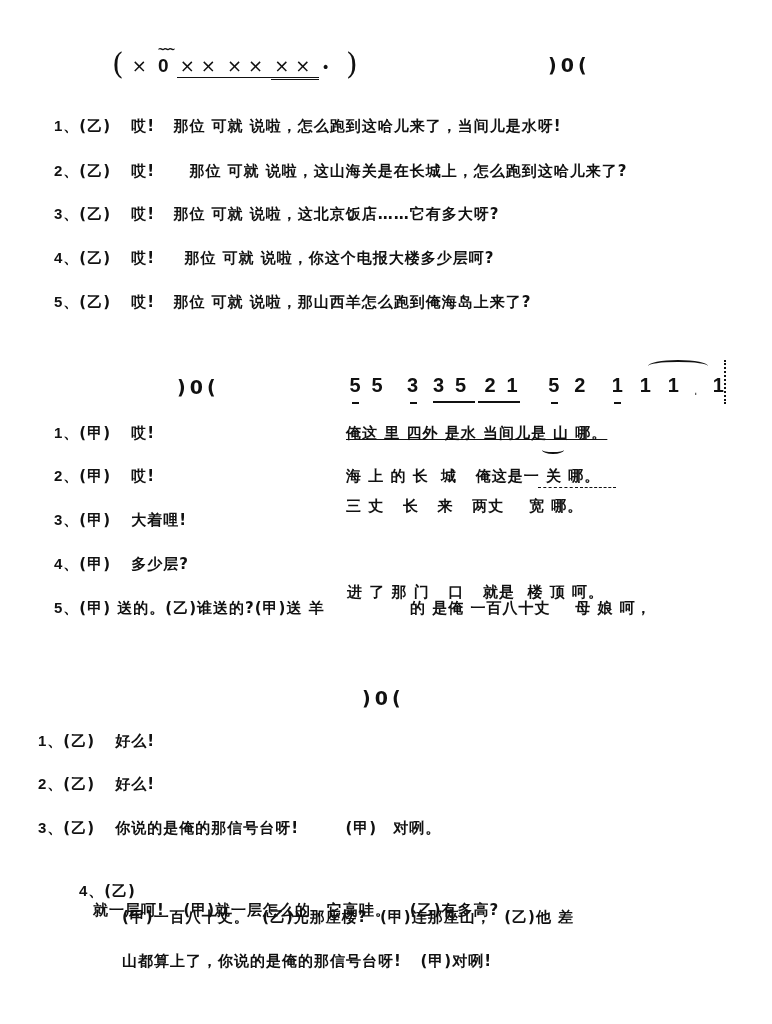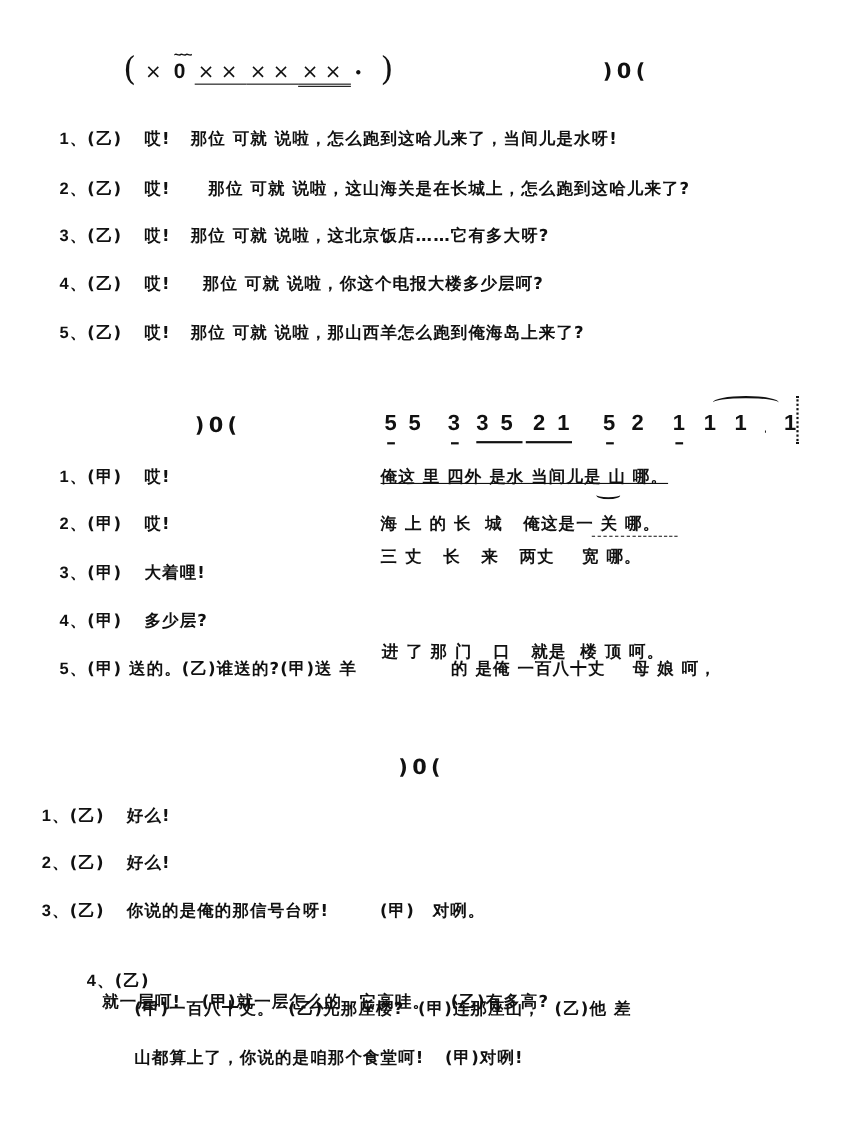--- a/index.html
+++ b/index.html
@@ -218,14 +218,14 @@
     <span class="num">3、</span><span>(乙)</span>
     <span style="margin-left:14px;">你说的是俺的那信号台呀!</span>
     <span style="margin-left:40px;">(甲)</span>
     <span style="margin-left:10px;font-family:Liberation Mono, monospace;">对咧。</span>
   </div>
   <div class="abs line" style="left:54px; top:864px; white-space:pre;">
     <span class="num">4、</span><span>(乙)</span>
     <span style="margin-left:14px; white-space:pre;">就一层呵!   (甲)就一层怎么的，它高哇。   (乙)有多高?</span>
   </div>
   <div class="abs line" style="left:122px; top:908px; white-space:pre;">(甲)一百八十丈。  (乙)光那座楼?  (甲)连那座山，  (乙)他 差</div>
-  <div class="abs line" style="left:122px; top:952px; white-space:pre;">山都算上了，你说的是咱那个食堂呵!   (甲)对咧!</div>
+  <div class="abs line" style="left:122px; top:952px; white-space:pre;">山都算上了，你说的是俺的那信号台呀!   (甲)对咧!</div>
 </div>
 
 </body></html>

